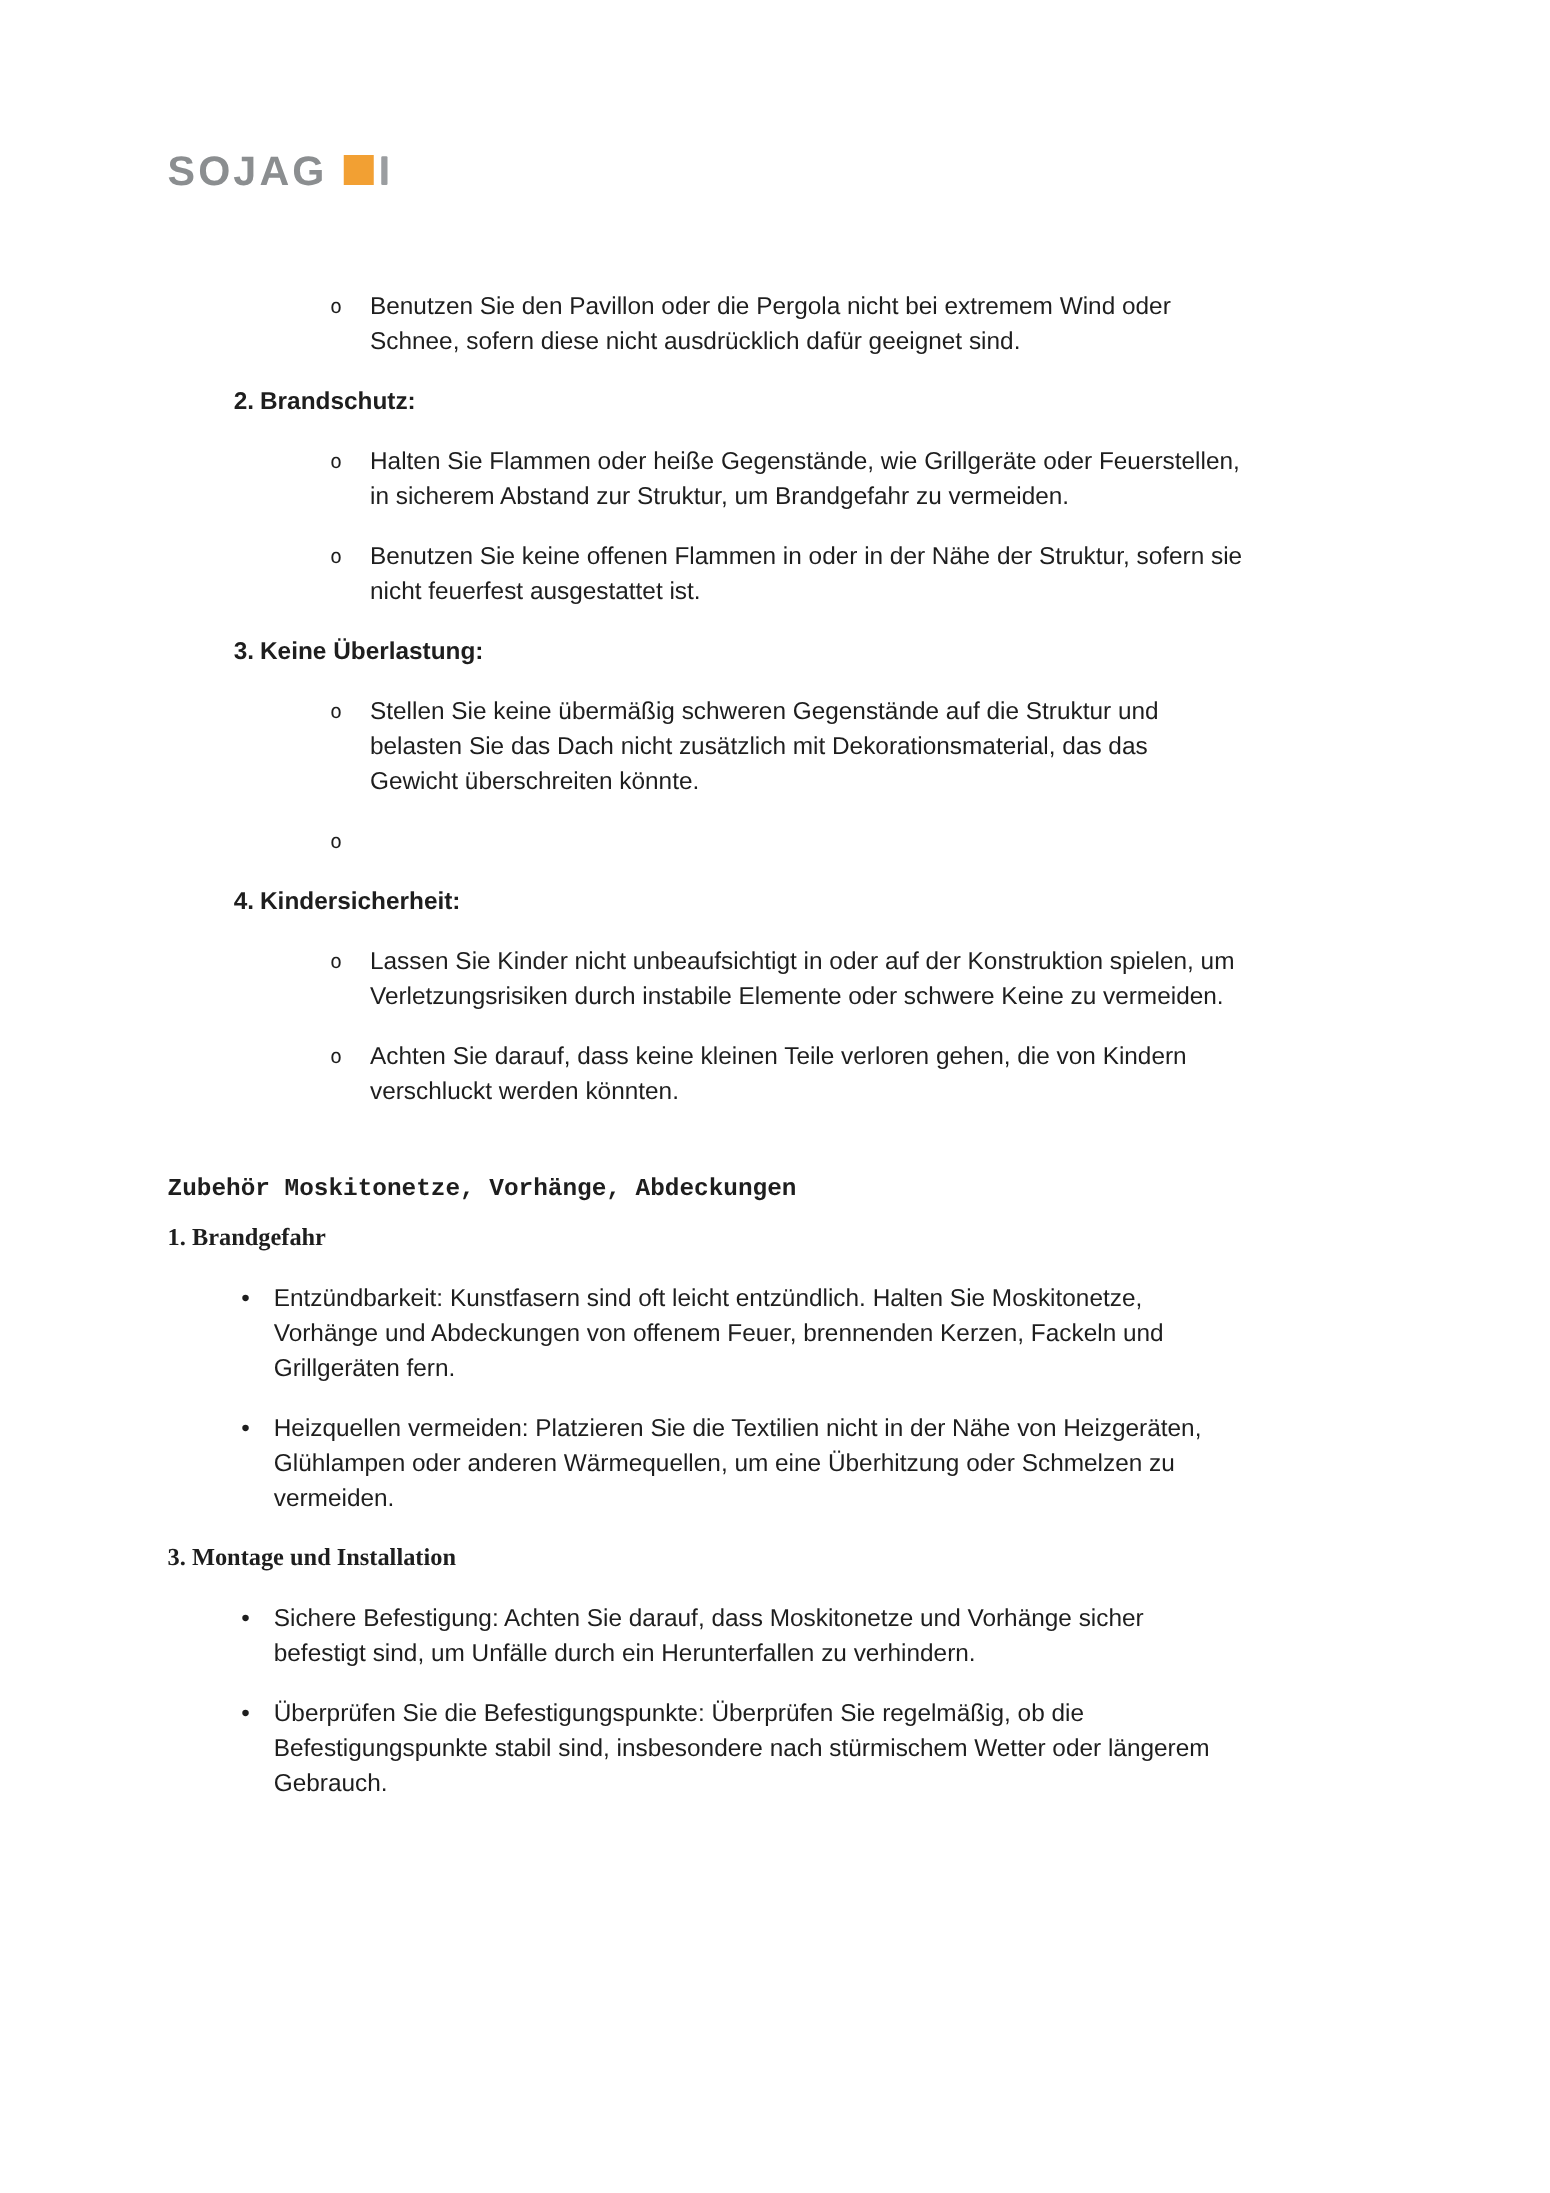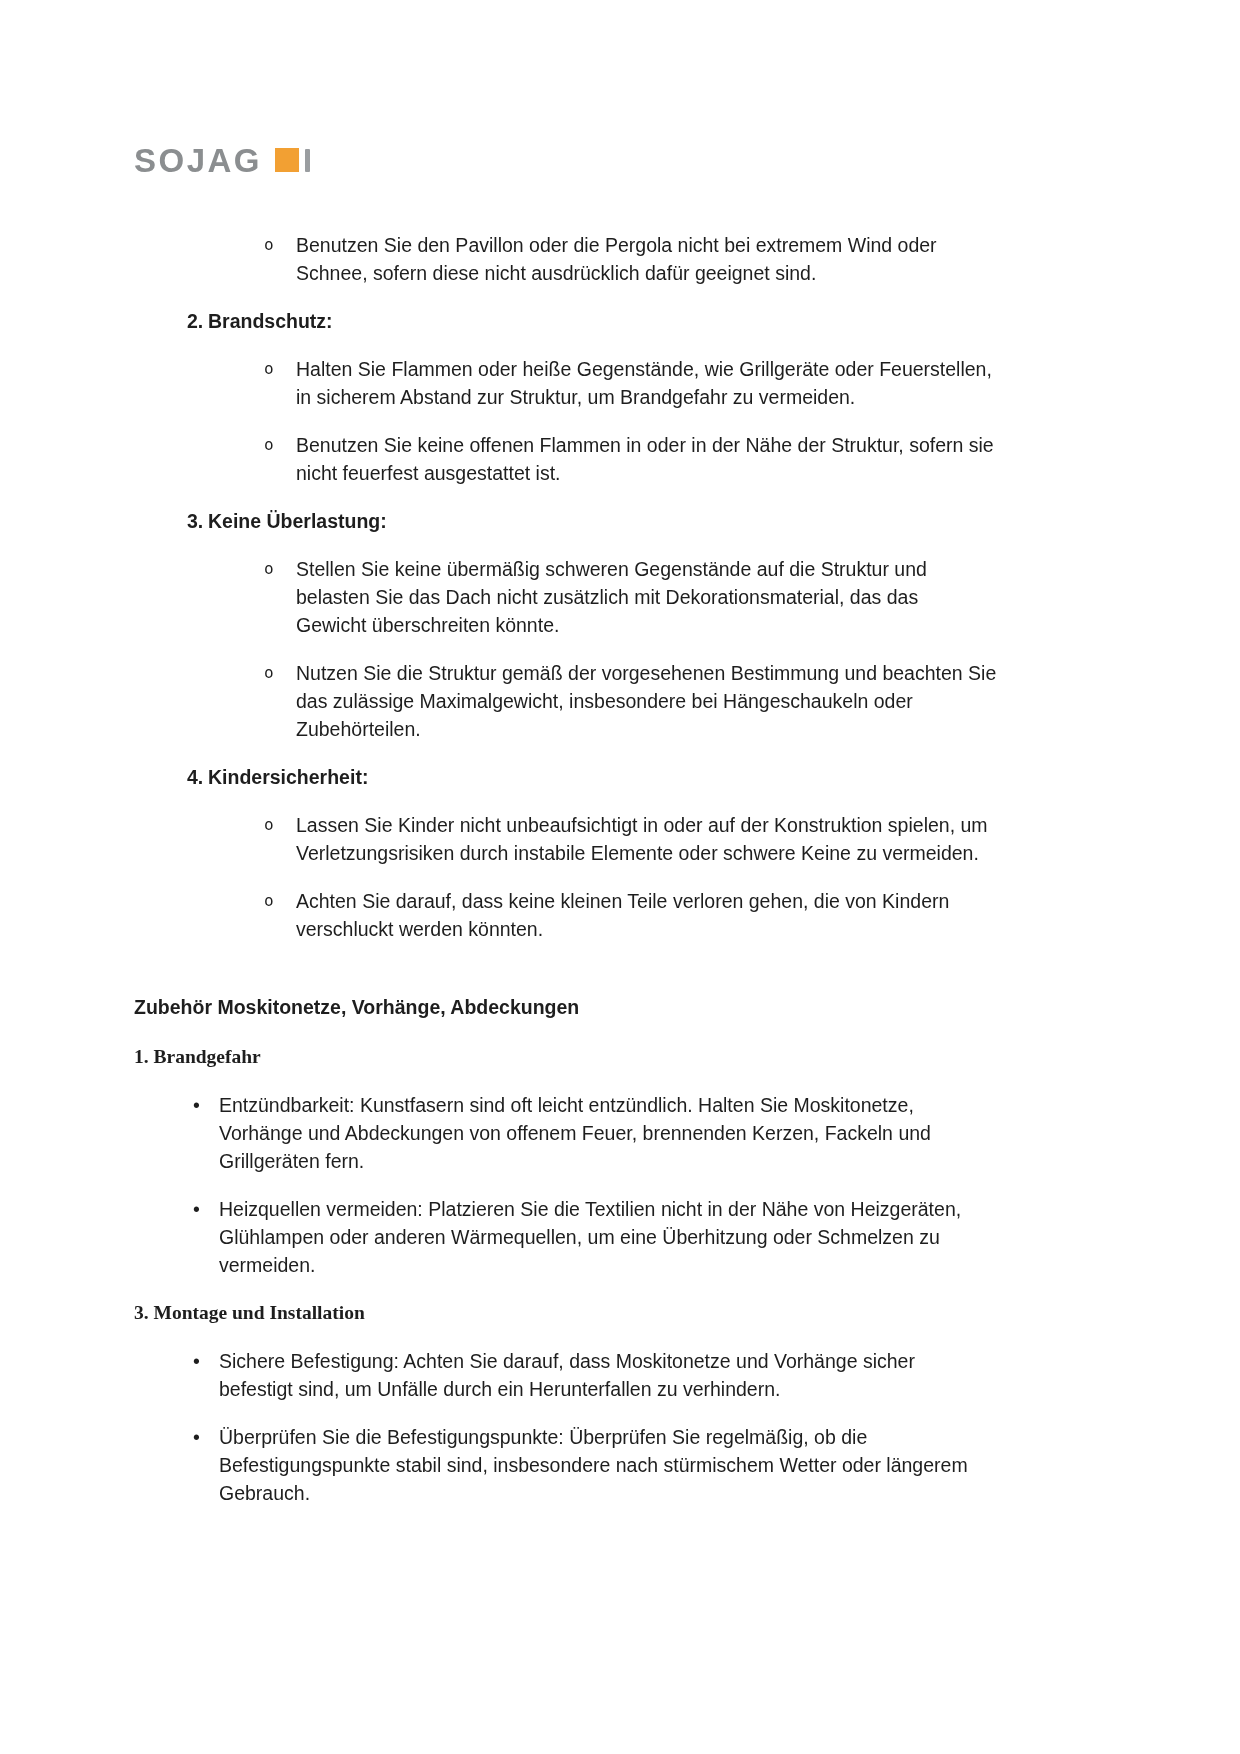--- a/index.html
+++ b/index.html
@@ -7,21 +7,21 @@
   body {
     width:1240px; height:1754px;
     position:relative;
     font-family:"Liberation Sans", sans-serif;
     color:#1e1e1e;
     overflow:hidden;
   }
   .page { position:absolute; inset:0; background:#ffffff; }
 
   
-  .logo { position:absolute; left:134px; top:118px; height:36px; display:flex; align-items:center;margin-top:24px; }
+  .logo { position:absolute; left:134px; top:118px; height:36px; display:flex; align-items:center; }
   .logo-text {
     font-size:33px; line-height:1; font-weight:700;
     color:#8B8E90; letter-spacing:2.5px;
   }
   .logo-square { width:24px; height:24px; margin-left:13px; background:#F2A033; }
   .logo-bar { width:5px; height:23px; margin-left:6px; background:#9A9DA0; border-radius:1px; }
 
   
   .content {
     position:absolute; left:134px; top:231px; width:1010px;
@@ -35,21 +35,21 @@
     flex:none; width:32px; margin-left:130px;
     font-family:"DejaVu Sans Mono", monospace;
     font-size:16px; line-height:28px; color:#1e1e1e;
   }
 
   
   .num-heading { display:flex; font-weight:700; margin-bottom:20px; }
   .num-heading .num { flex:none; width:21px; margin-left:53px; }
 
   
-  .acc-heading { font-weight:700; margin-top:50px; margin-bottom:22px; }
+  .acc-heading { font-weight:700; margin-top:50px; margin-bottom:12px;font-family:Liberation Mono, monospace; }
   .sub-heading { font-weight:700; margin-bottom:20px;font-family:Liberation Serif, serif; }
 
   
   .b-item { display:flex; margin-bottom:20px; }
   .b-item .marker { flex:none; width:26px; margin-left:59px; line-height:28px; }
 </style>
 </head>
 <body>
 
 <div class="page">
@@ -88,23 +88,20 @@
       <span>Keine Überlastung:</span>
     </div>
     <div class="o-item">
       <span class="marker">o</span>
       <span class="pre">Stellen Sie keine übermäßig schweren Gegenstände auf die Struktur und
 belasten Sie das Dach nicht zusätzlich mit Dekorationsmaterial, das das
 Gewicht überschreiten könnte.</span>
     </div>
     <div class="o-item">
       <span class="marker">o</span>
-      <span class="pre">Nutzen Sie die Struktur gemäß der vorgesehenen Bestimmung und beachten Sie
-das zulässige Maximalgewicht, insbesondere bei Hängeschaukeln oder
-Zubehörteilen.</span>
     </div>
 
     <div class="num-heading">
       <span class="num">4.</span>
       <span>Kindersicherheit:</span>
     </div>
     <div class="o-item">
       <span class="marker">o</span>
       <span class="pre">Lassen Sie Kinder nicht unbeaufsichtigt in oder auf der Konstruktion spielen, um
 Verletzungsrisiken durch instabile Elemente oder schwere Keine zu vermeiden.</span>

